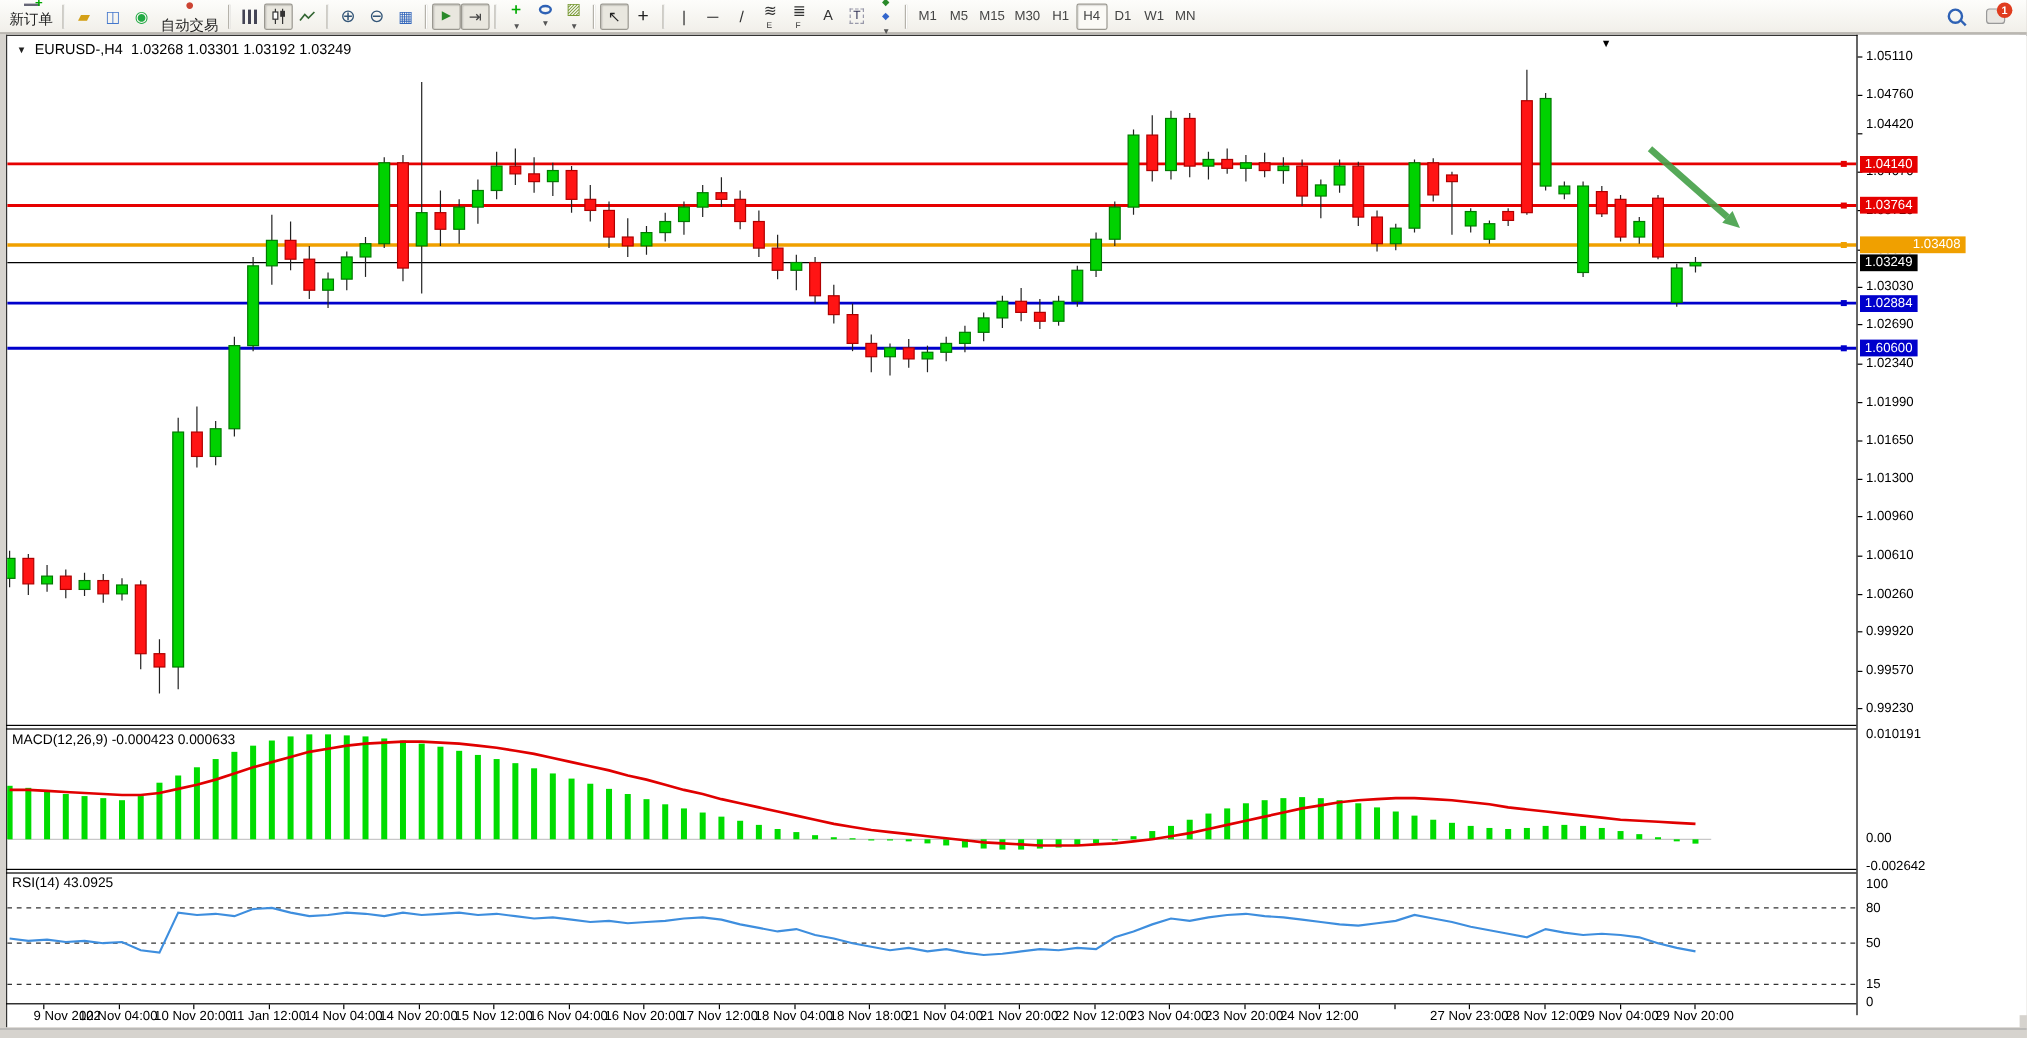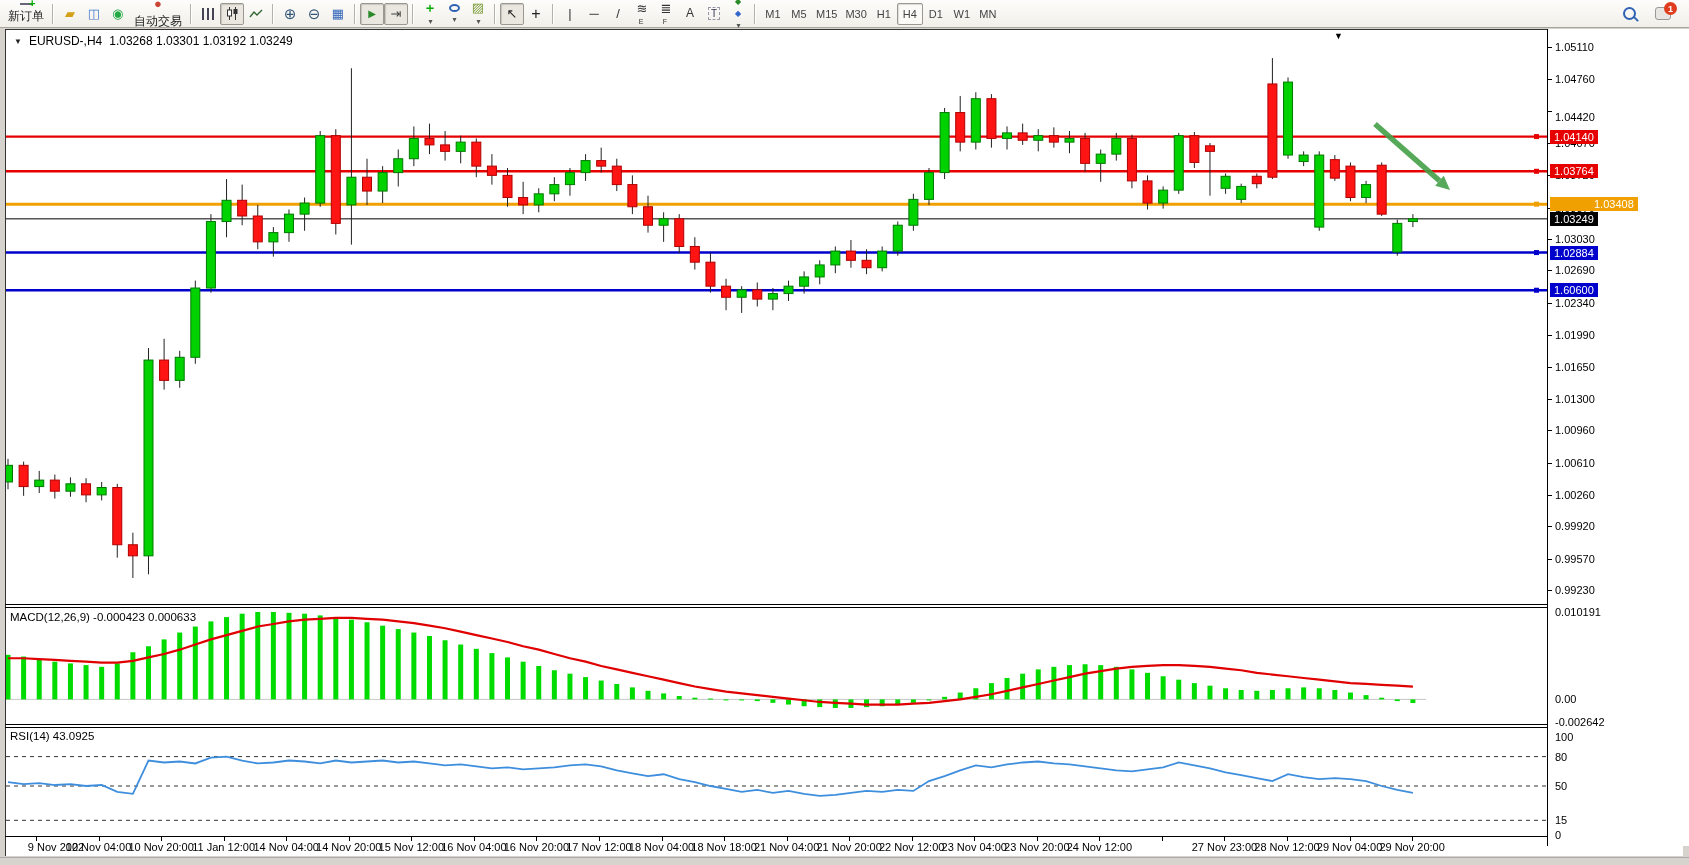--- a/index.html
+++ b/index.html
@@ -735,21 +735,21 @@
       <div class="date-tick abs" style="left: 1412.1px;"></div>
       <div class="date-label abs" style="left: 1412.1px;">29 Nov 20:00</div>
     </div>
 
   <div id="right-axis" class="abs">
       <div class="axis-tick" style="top: 18px;"></div>
       <div class="axis-label" style="top: 12px;">1.05110</div>
       <div class="axis-tick" style="top: 50.3214px;"></div>
       <div class="axis-label" style="top: 44.3214px;">1.04760</div>
       <div class="axis-tick" style="top: 81.7194px;"></div>
-      <div class="axis-label" style="top: 82px;">1.04420</div>
+      <div class="axis-label" style="top: 69px;">1.04420</div>
       <div class="axis-tick" style="top: 114.041px;"></div>
       <div class="axis-label" style="top: 108.041px;">1.04070</div>
       <div class="axis-tick" style="top: 146.362px;"></div>
       <div class="axis-label" style="top: 140.362px;">1.03720</div>
       <div class="axis-tick" style="top: 178.684px;"></div>
       <div class="axis-label" style="top: 172.684px;">1.03370</div>
       <div class="axis-tick" style="top: 210.082px;"></div>
       <div class="axis-label" style="top: 204.082px;">1.03030</div>
       <div class="axis-tick" style="top: 241.48px;"></div>
       <div class="axis-label" style="top: 235.48px;">1.02690</div>

